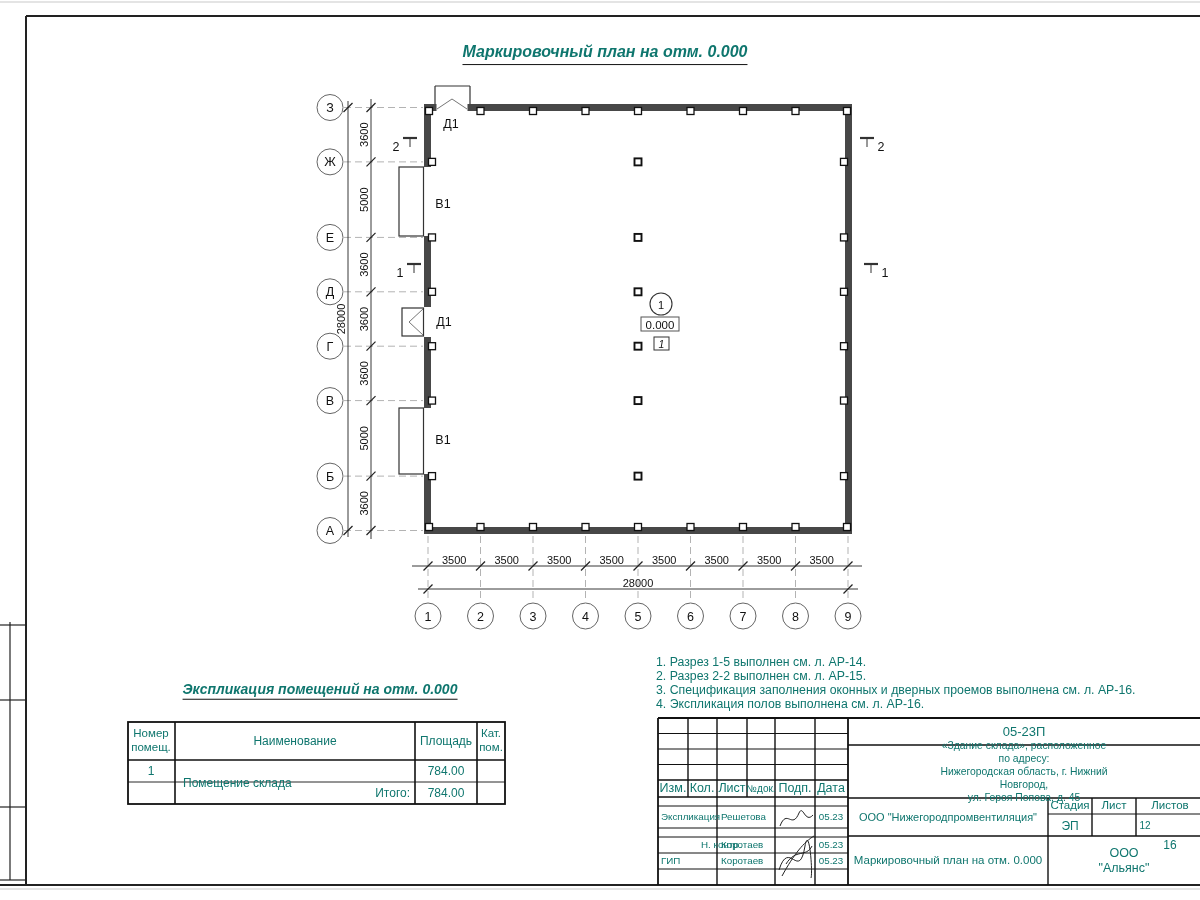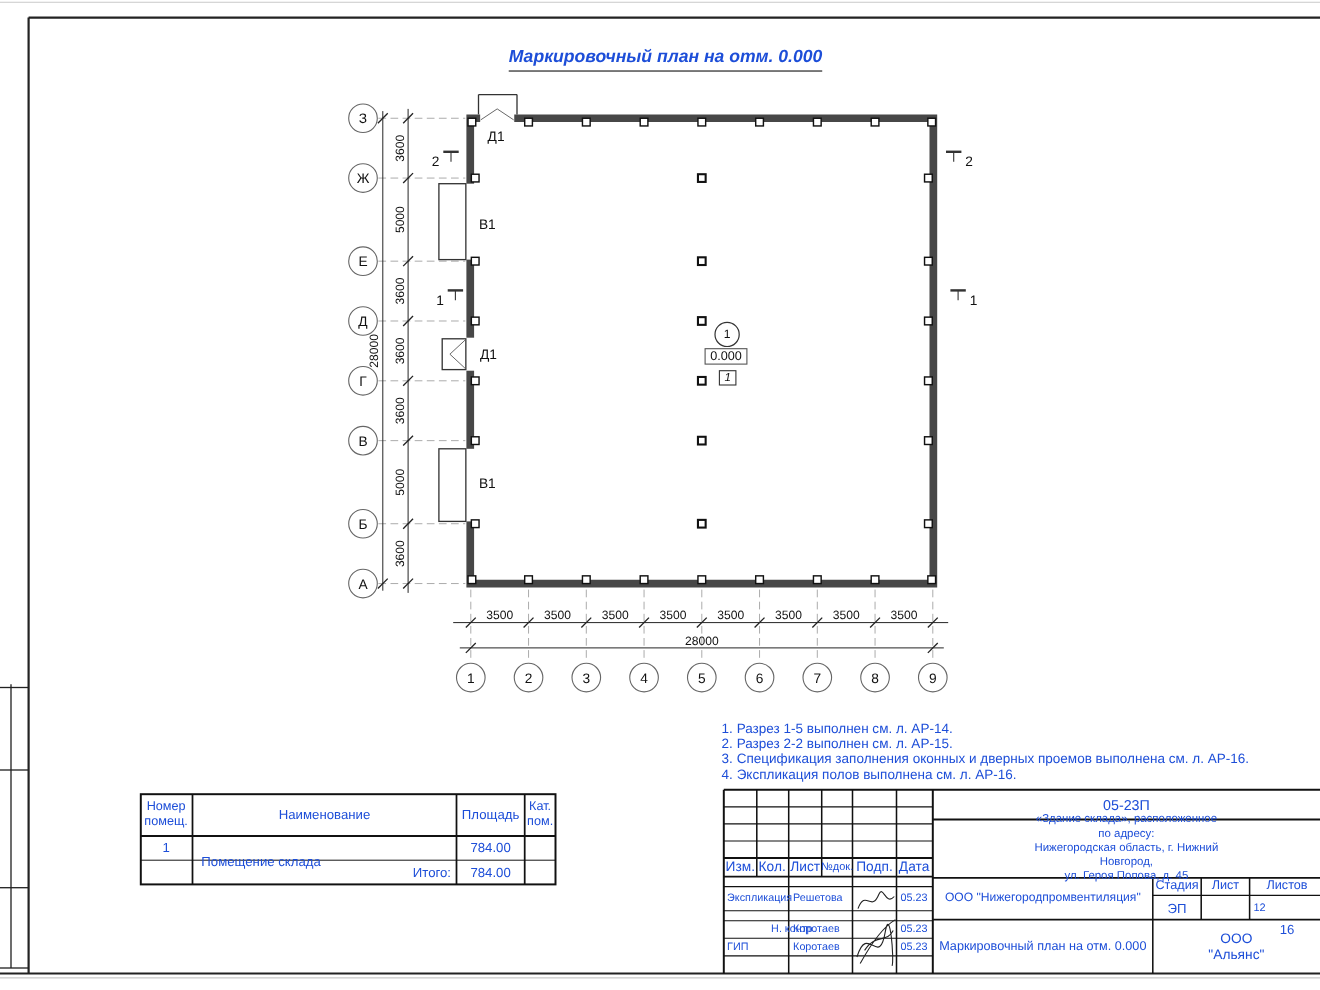--- a/index.html
+++ b/index.html
@@ -1,19 +1,19 @@
 <!DOCTYPE html>
 <html><head>
 <meta charset="utf-8">
 <style>
   html,body{margin:0;padding:0;background:#fff;}
   #sheet{position:relative;width:1200px;height:900px;background:#ffffff;overflow:hidden;
          font-family:"Liberation Sans", sans-serif;color:#111;}
   svg{position:absolute;left:0;top:0;}
-  .t{position:absolute;white-space:pre-line;color:#1d4ed8;line-height:1.18;}
+  .t{position:absolute;white-space:pre-line;color:#0f766e;line-height:1.18;}
   .cc{transform:translate(-50%,-50%);text-align:center;}
   .lc{transform:translateY(-50%);text-align:left;}
   .rc{transform:translate(-100%,-50%);text-align:center;}
   .title{font-size:16px;font-style:italic;font-weight:bold;border-bottom:1.3px solid #111;padding-bottom:2px;white-space:nowrap;}
   .subtitle{font-size:14px;font-style:italic;font-weight:bold;border-bottom:1.2px solid #111;padding-bottom:1px;white-space:nowrap;}
   .notes{font-size:12.3px;line-height:14px;white-space:nowrap;}
   .tb{font-size:11px;}
   .small{font-size:9.8px;}
 </style>
 </head>
@@ -252,20 +252,21 @@
         <line x1="848" y1="836" x2="1200" y2="836" stroke="#111" stroke-width="1.6"></line>
         <line x1="1048" y1="814" x2="1200" y2="814" stroke="#111" stroke-width="1"></line>
       </g>
       <g>
         <path d="M780,826 C787,808 792,830 799,813 C803,804 805,824 813,815" fill="none" stroke="#222" stroke-width="1"></path>
         <path d="M779,870 C789,838 799,882 805,846 C809,824 813,872 811,878 M782,876 C794,854 804,842 814,836 M786,864 C796,848 806,858 812,846" fill="none" stroke="#222" stroke-width="1"></path>
       </g>
     </svg>
 
   <div class="t cc title" style="left:605px;top:54px;">Маркировочный план на отм. 0.000</div>
+  <div class="t cc subtitle" style="left:320px;top:690px;">Экспликация помещений на отм. 0.000</div>
 
   <div>
     <div class="t notes" style="left:656px;top:655px;">1. Разрез 1-5 выполнен см. л. АР-14.</div>
     <div class="t notes" style="left:656px;top:669px;">2. Разрез 2-2 выполнен см. л. АР-15.</div>
     <div class="t notes" style="left:656px;top:683px;">3. Спецификация заполнения оконных и дверных проемов выполнена см. л. АР-16.</div>
     <div class="t notes" style="left:656px;top:697px;">4. Экспликация полов выполнена см. л. АР-16.</div>
   </div>
 
   <div>
     <div class="t cc" style="left:151px;top:741px;font-size:11.5px;">Номер

